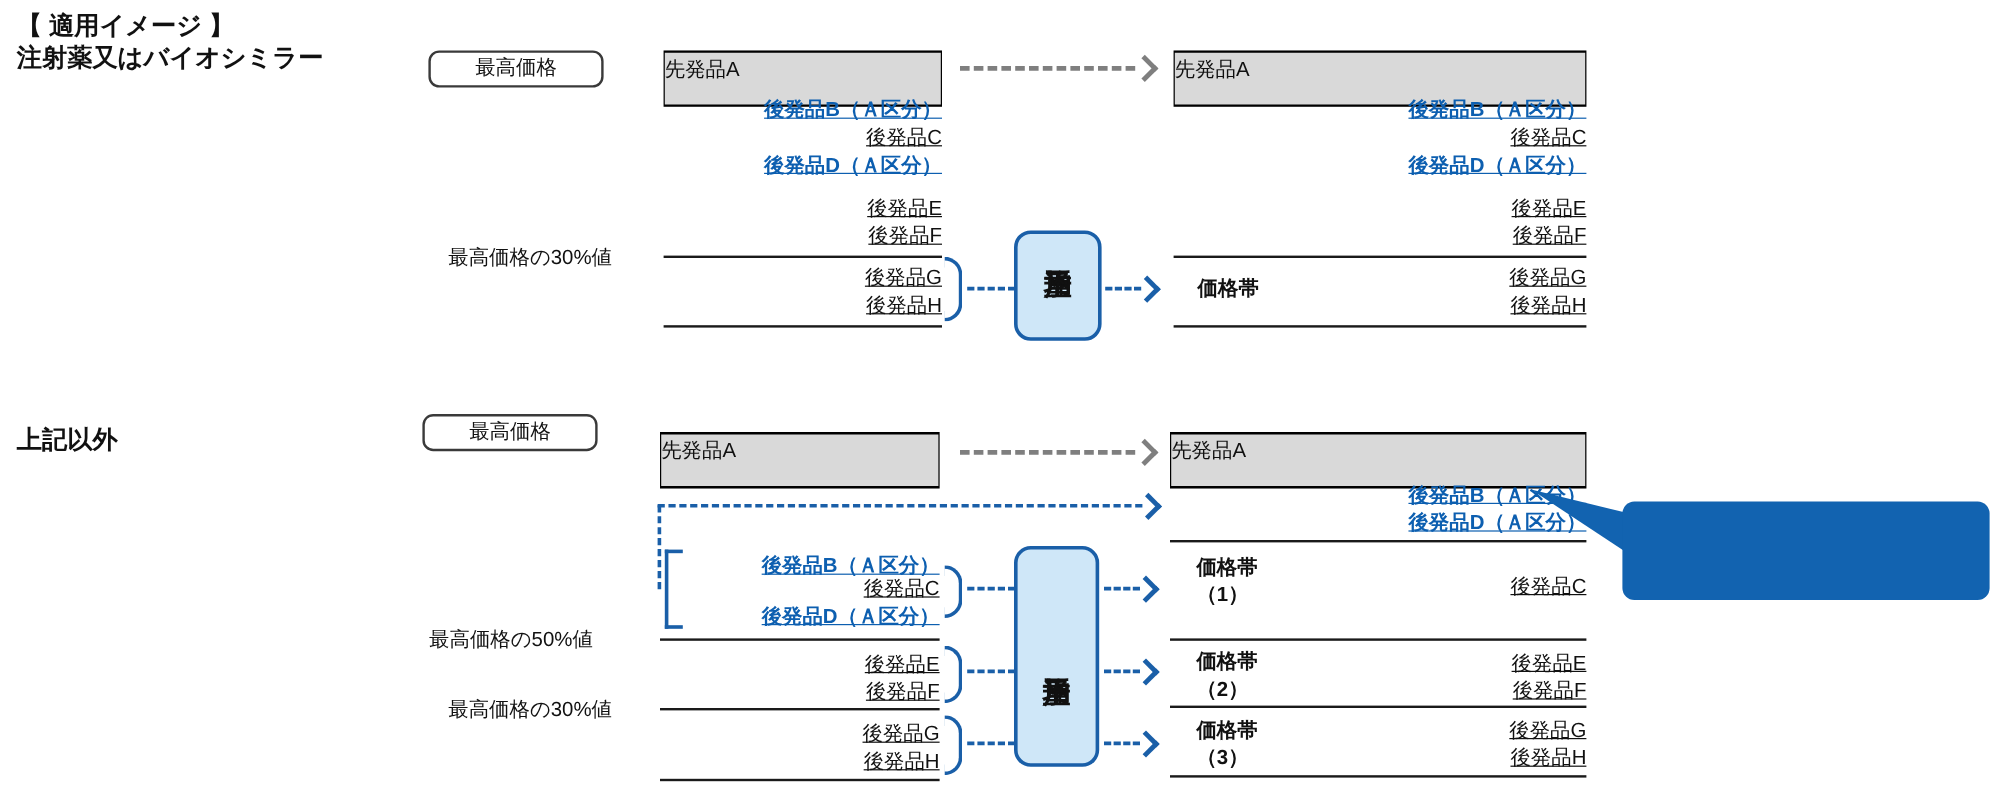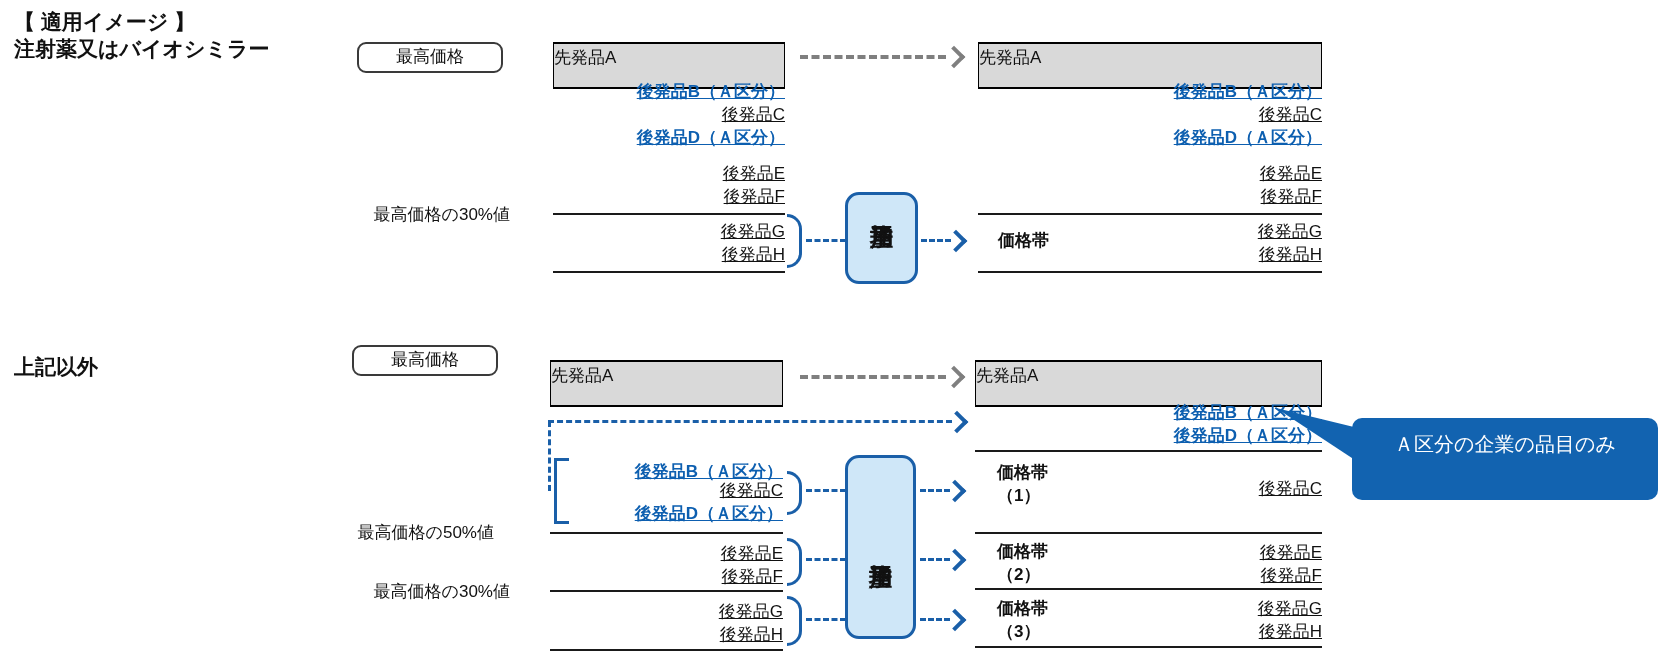--- a/index.html
+++ b/index.html
@@ -173,16 +173,15 @@
     <div>（3）</div>
   </div>
   <div class="abs trow rshift" style="left:975px;top:597px;width:347px;">後発品G</div>
   <div class="abs trow rshift" style="left:975px;top:620px;width:347px;">後発品H</div>
   <div class="abs rule" style="left:975px;top:646px;width:347px;"></div>
 
   <svg class="abs" style="left:1276px;top:402px;" width="82" height="64">
     <polygon points="0,6 82,26 82,60" fill="#1263b0"></polygon>
   </svg>
   <div class="abs bubble" style="left:1352px;top:418px;">
-    <div>Ａ区分の企業の品目のみ</div>
   </div>
 
 </div>
 
 </body></html>

